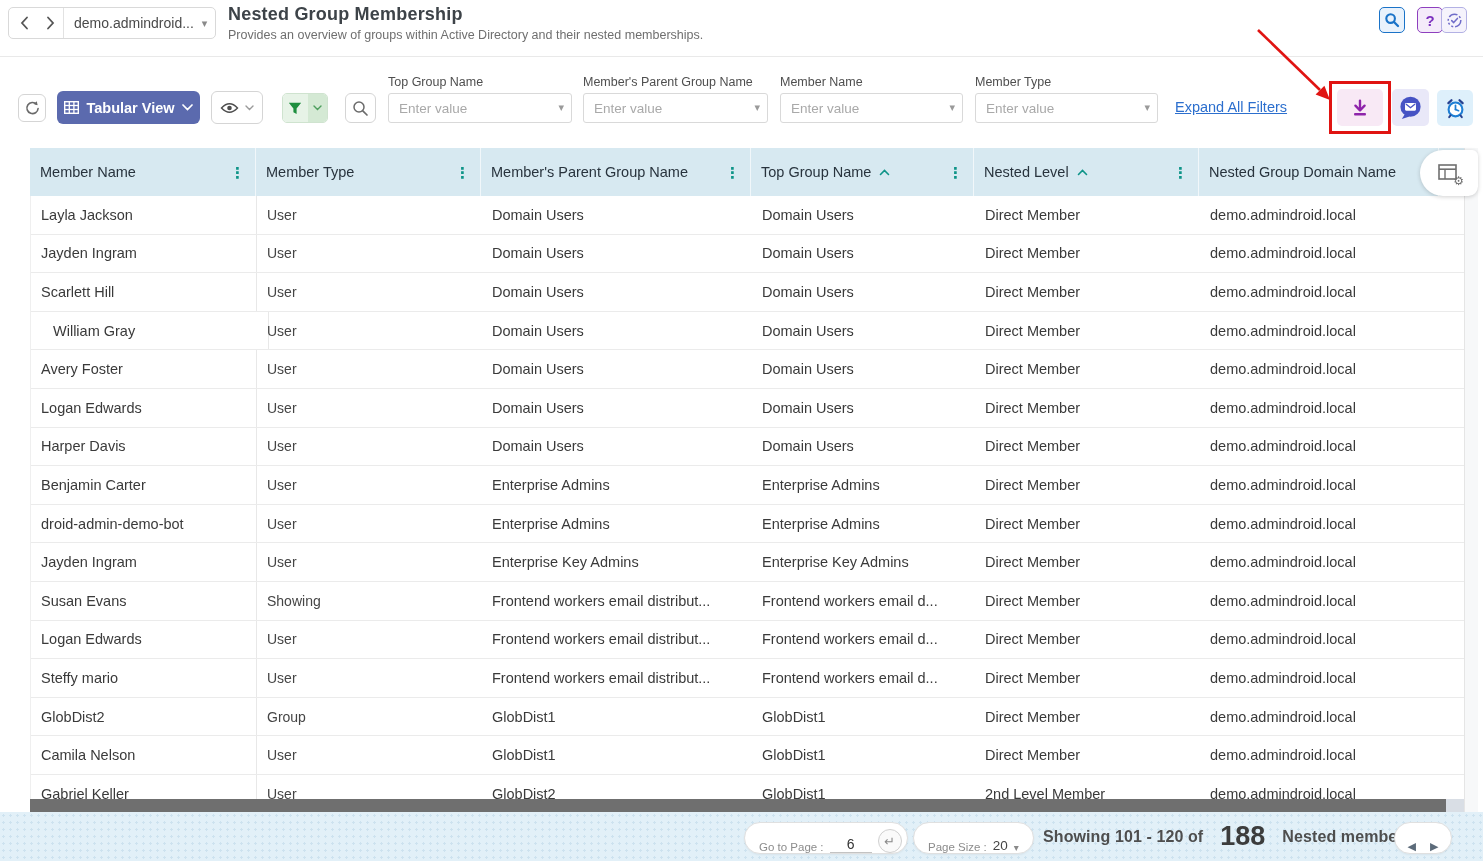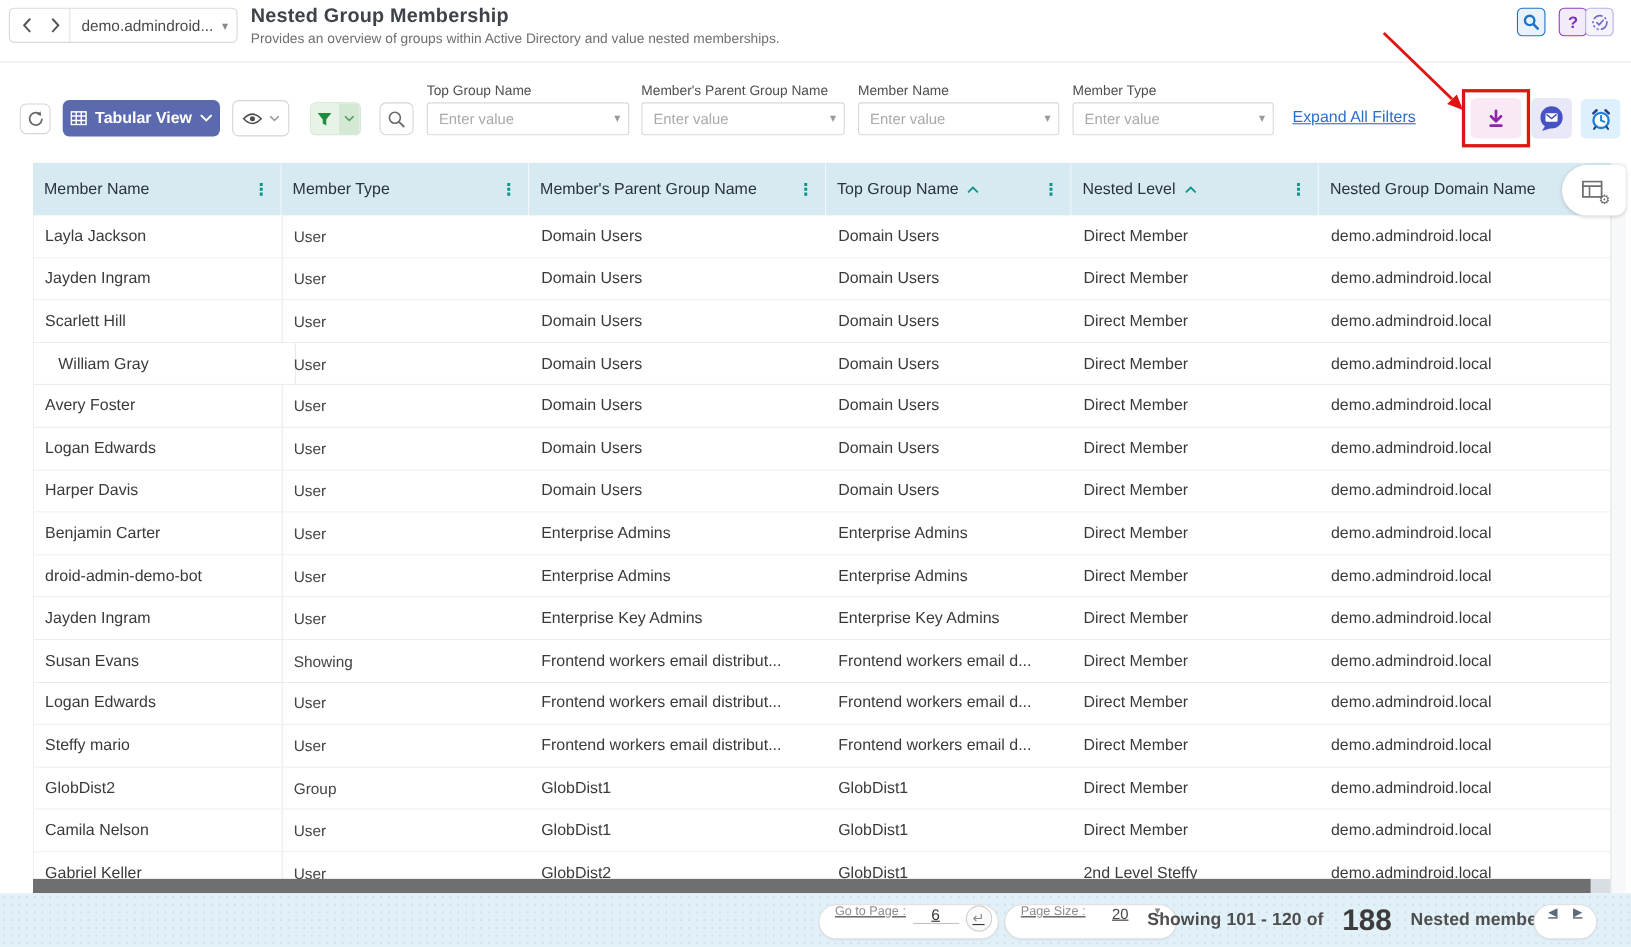--- a/index.html
+++ b/index.html
@@ -66,27 +66,27 @@
   .td-c1 { font-size:14px; color:#454545; }
   
   .v-strip { position:absolute; left:1464px; top:148px; width:14px; height:664px; background:#f7f8f9; border-left:1px solid #e5e5e5; }
   
   .h-track { position:absolute; left:30px; top:799px; width:1434px; height:13px; background:#d9dee5; }
   .h-thumb { position:absolute; left:0; top:0; width:1416px; height:13px; background:#6f6f6f; cursor:grab; }
   
   .footer { position:absolute; left:0; top:812px; width:1483px; height:49px; background:#e2f0f8;
     background-image:radial-gradient(#cde2ef 1px, transparent 1.4px); background-size:7px 7px; }
   .pill { position:absolute; top:10px; height:32px; background:#fff; border:1px solid #e0e0e0; border-radius:16px;
-    display:flex; align-items:flex-start; box-shadow:0 1px 2px rgba(0,0,0,.05);text-decoration:underline; }
+    display:flex; align-items:flex-end; box-shadow:0 1px 2px rgba(0,0,0,.05); }
   .pill-goto { left:744px; padding:0 5px 0 14px; gap:6px; }
   .goto-label, .ps-label { font-size:11.5px; color:#8c8c8c; white-space:nowrap; }
   .goto-input { width:42px; border:none; border-bottom:1px solid #c3c3c3; text-align:center; font-size:14px; color:#333; outline:none; background:transparent; font-family:inherit; }
   .goto-btn { width:24px; height:24px; border-radius:50%; border:1px solid #d0d0d0; background:#fafafa; color:#8a8a8a;
     font-size:13px; display:flex; align-items:center; justify-content:center; cursor:pointer; }
-  .pill-pagesize { left:913px; padding:0 14px; gap:24px; }
+  .pill-pagesize { left:913px; padding:0 14px; gap:6px; }
   .ps-value { font-size:13.5px; color:#454545; }
   .ps-caret { font-size:10px; color:#8a8a8a; }
   .showing { position:absolute; left:1043px; top:0; height:49px; display:flex; align-items:center; gap:17px; }
   .showing-txt { font-size:16px; font-weight:bold; color:#4e4e4e; letter-spacing:.1px; }
   .showing-total { font-size:27px; font-weight:bold; color:#3c3c3c; }
   .pill-arrows { left:1394px; width:58px; justify-content:center; gap:14px; }
   .pg-arrow { font-size:11px; color:#5c6b7a; cursor:pointer; }
 </style>
 </head>
 <body>
@@ -104,21 +104,21 @@
         <svg width="9" height="14" viewBox="0 0 9 14">
             <polyline points="2,1.5 7,7 2,12.5" fill="none" stroke="#555" stroke-width="1.8" stroke-linecap="round"></polyline>
           </svg>
       </div>
       <div class="nav-sep"></div>
       <span class="org-label">demo.admindroid...</span>
       <span class="org-caret">▾</span>
     </div>
     <div class="title-block">
       <div class="page-title">Nested Group Membership</div>
-      <div class="page-subtitle">Provides an overview of groups within Active Directory and value nested memberships.</div>
+      <div class="page-subtitle">Provides an overview of groups within Active Directory and their nested memberships.</div>
     </div>
     <div class="tr-icon-btn tr-search">
       <svg width="16" height="16" viewBox="0 0 16 16">
         <circle cx="6.6" cy="6.6" r="4.3" fill="none" stroke="#1a73c8" stroke-width="2.1"></circle>
         <line x1="10" y1="10" x2="14" y2="14" stroke="#1a73c8" stroke-width="2.3" stroke-linecap="round"></line>
       </svg>
     </div>
     <div class="tr-icon-btn tr-help">
         <span>?</span>
       </div>
@@ -401,21 +401,21 @@
         <div class="td-cell td-c2" style="left: 451px; width: 270px;">GlobDist1</div>
         <div class="td-cell td-c3" style="left: 721px; width: 223px;">GlobDist1</div>
         <div class="td-cell td-c4" style="left: 944px; width: 225px;">Direct Member</div>
         <div class="td-cell td-c5" style="left: 1169px; width: 240px;">demo.admindroid.local</div>
       </div>
       <div class="trow">
         <div class="td-cell td-c0" style="left: 0px; width: 226px;">Gabriel Keller</div>
         <div class="td-cell td-c1" style="left: 226px; width: 225px;">User</div>
         <div class="td-cell td-c2" style="left: 451px; width: 270px;">GlobDist2</div>
         <div class="td-cell td-c3" style="left: 721px; width: 223px;">GlobDist1</div>
-        <div class="td-cell td-c4" style="left: 944px; width: 225px;">2nd Level Steffy</div>
+        <div class="td-cell td-c4" style="left: 944px; width: 225px;">2nd Level Member</div>
         <div class="td-cell td-c5" style="left: 1169px; width: 240px;">demo.admindroid.local</div>
       </div>
     </div>
 
   <div class="v-strip"></div>
 
   <div class="h-track">
     <div class="h-thumb"></div>
   </div>
 

